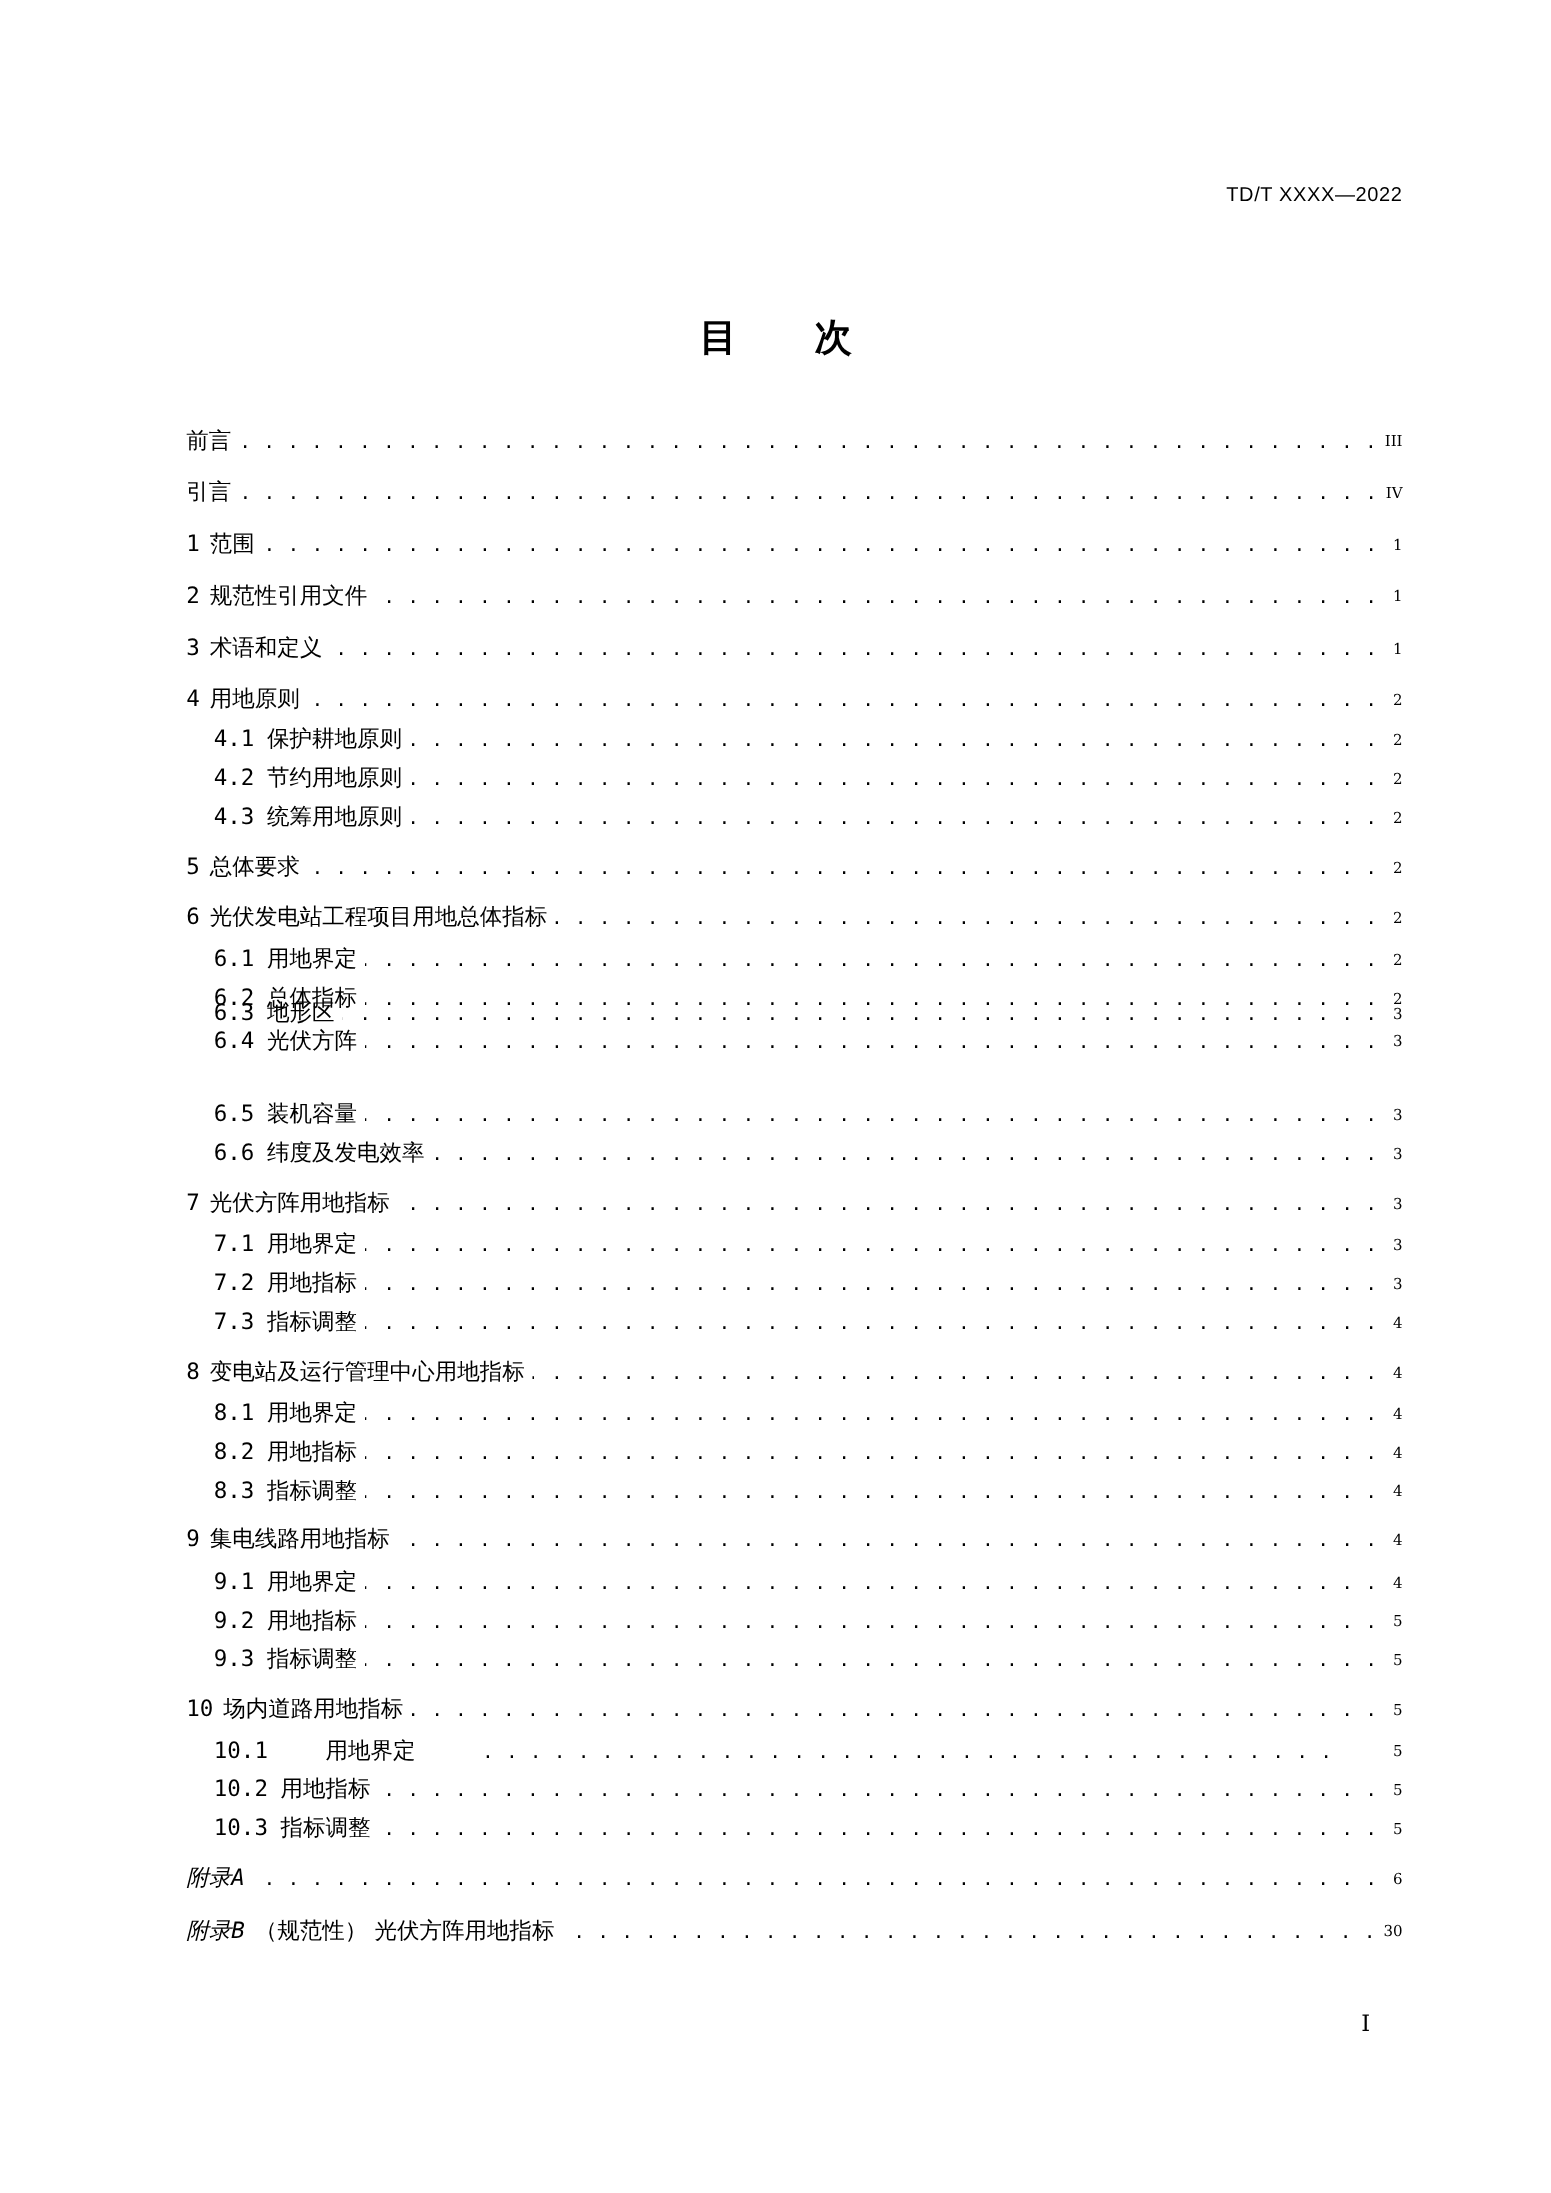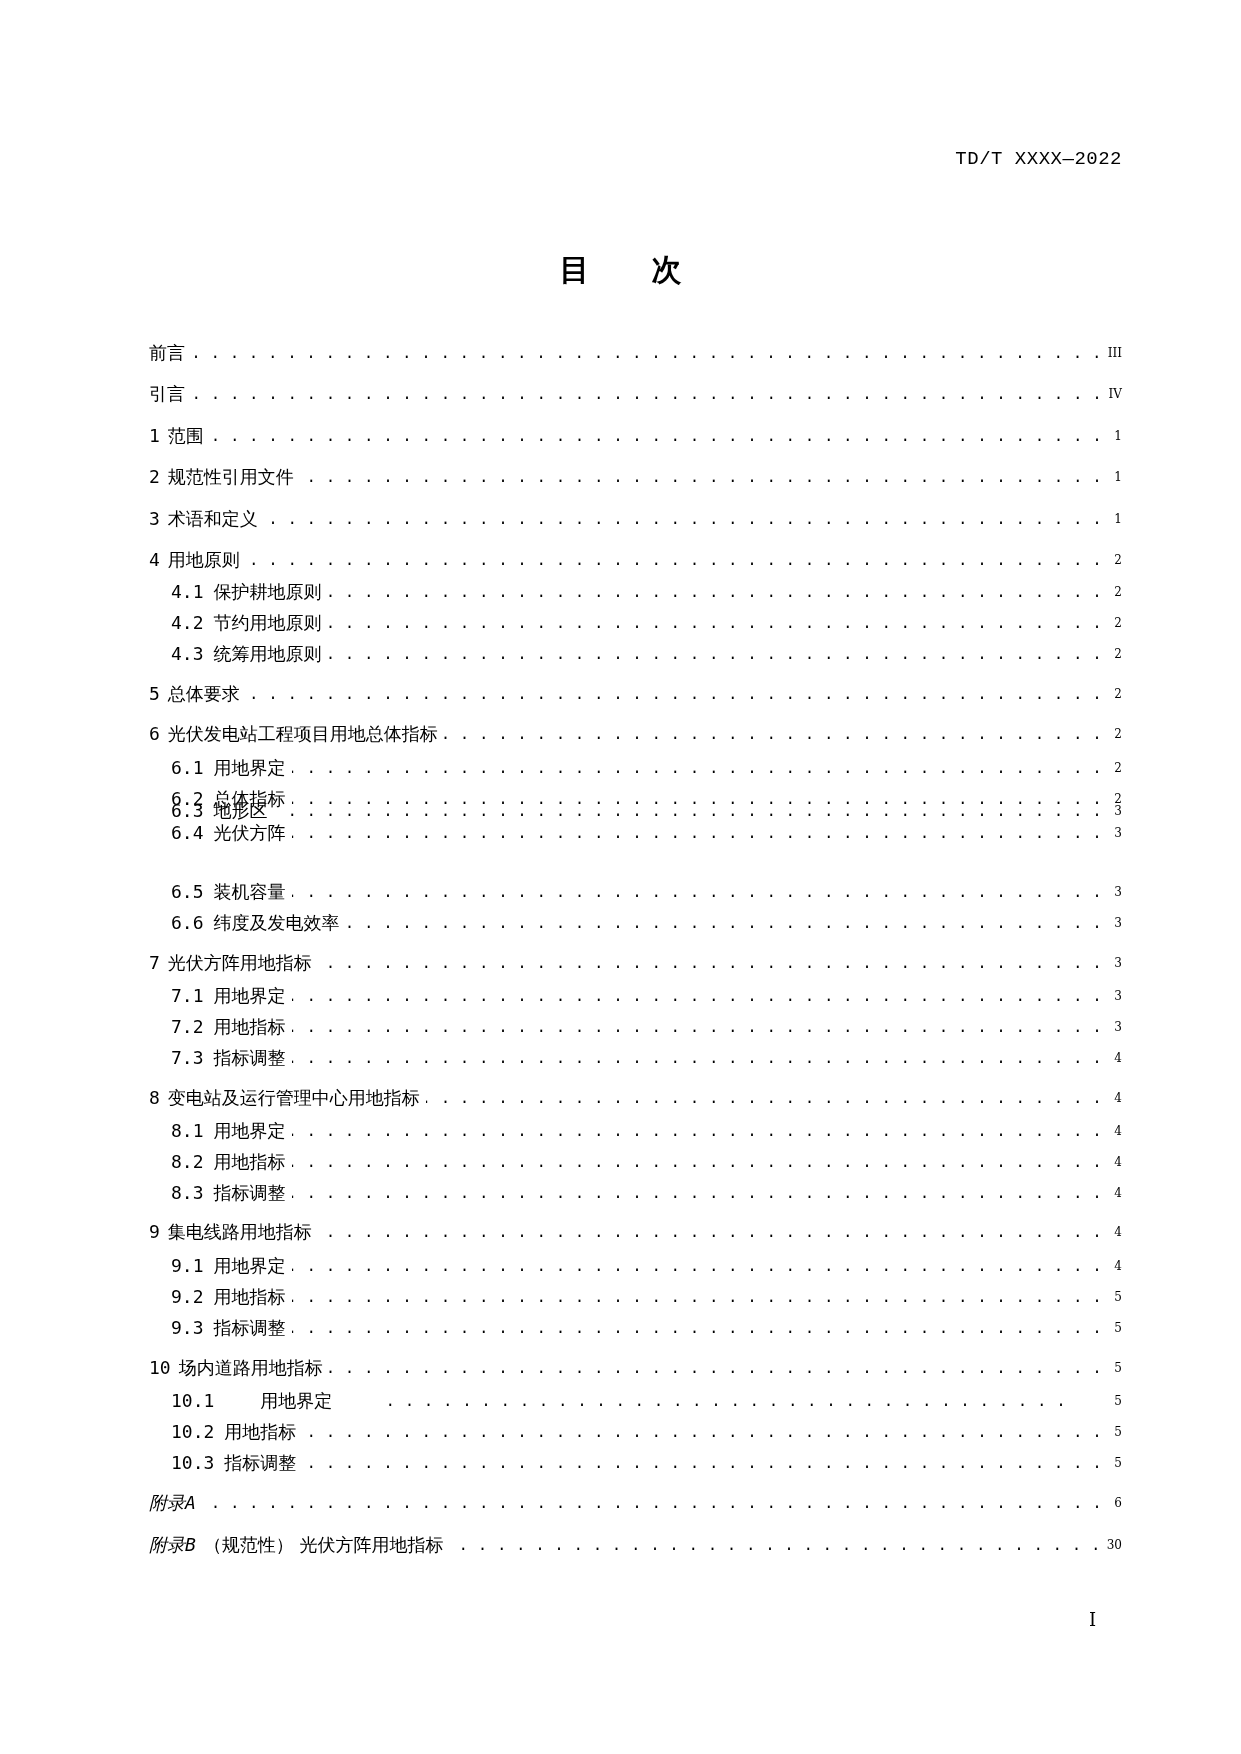--- a/index.html
+++ b/index.html
@@ -12,22 +12,22 @@
       height: 1754px;
       position: relative;
       overflow: hidden;
       font-family: "DejaVu Sans", "Liberation Sans", sans-serif;
       color: #000;
     }
     .doc-code {
       position: absolute;
       top: 148px;
       right: 119px;
-      font-family: Liberation Mono, monospace;
-      font-size: 19px;
+      font-family: Liberation Sans, sans-serif;
+      font-size: 16px;
       letter-spacing: 0.5px;
     }
     .toc-title {
       position: absolute;
       top: 250px;
       left: 0;
       width: 1241px;
       text-align: center;
       font-size: 30px;
       font-weight: bold;

